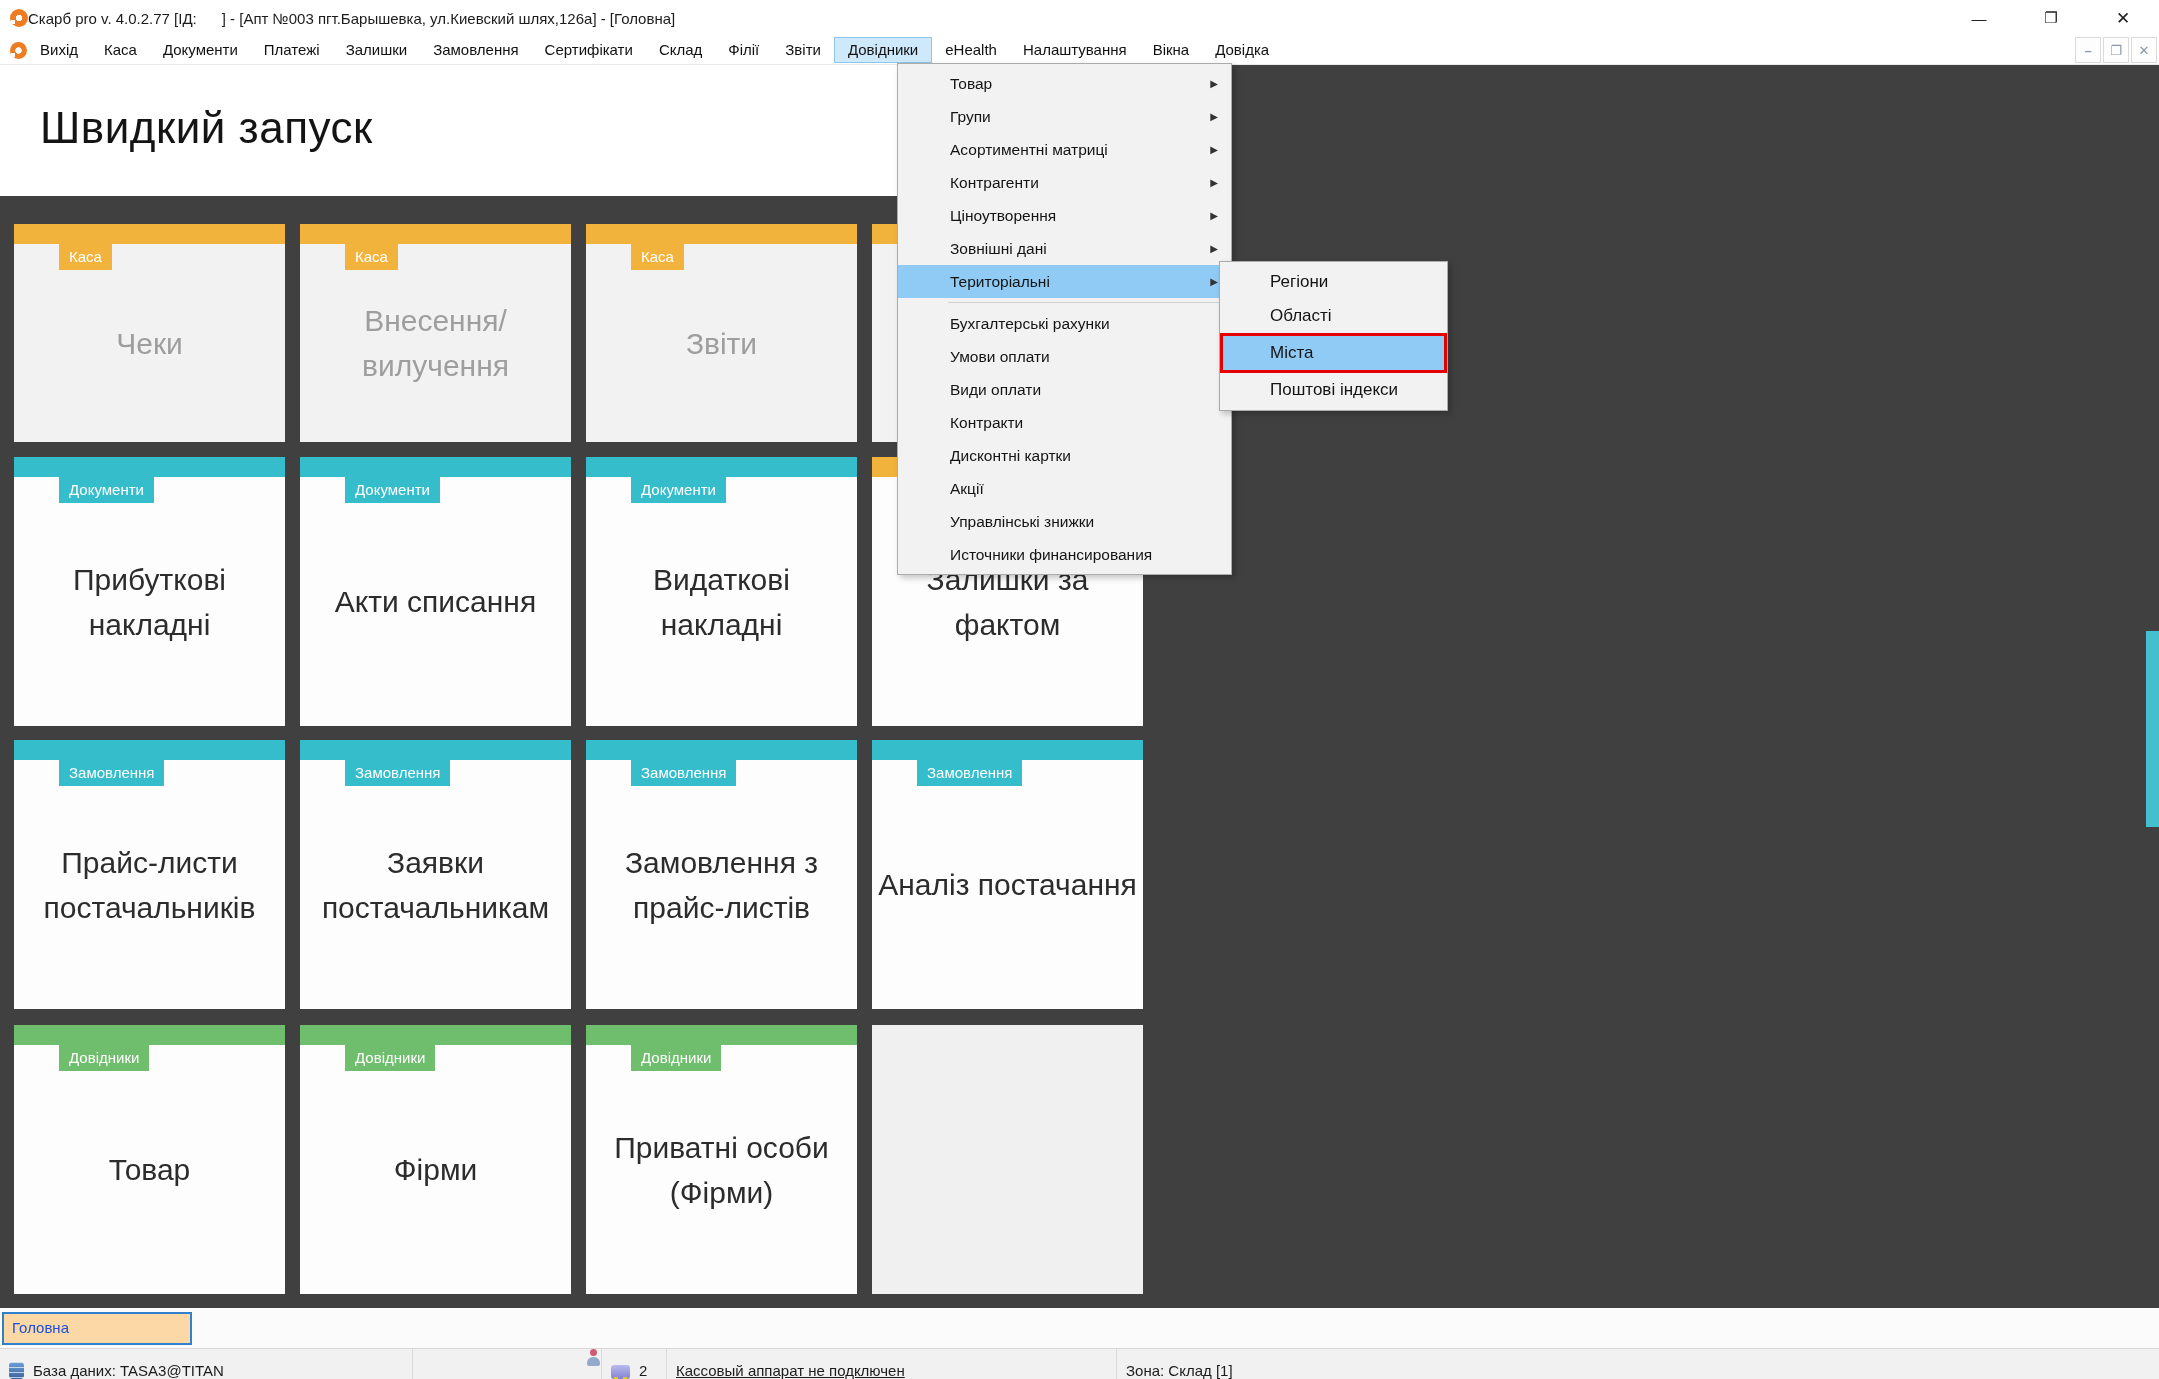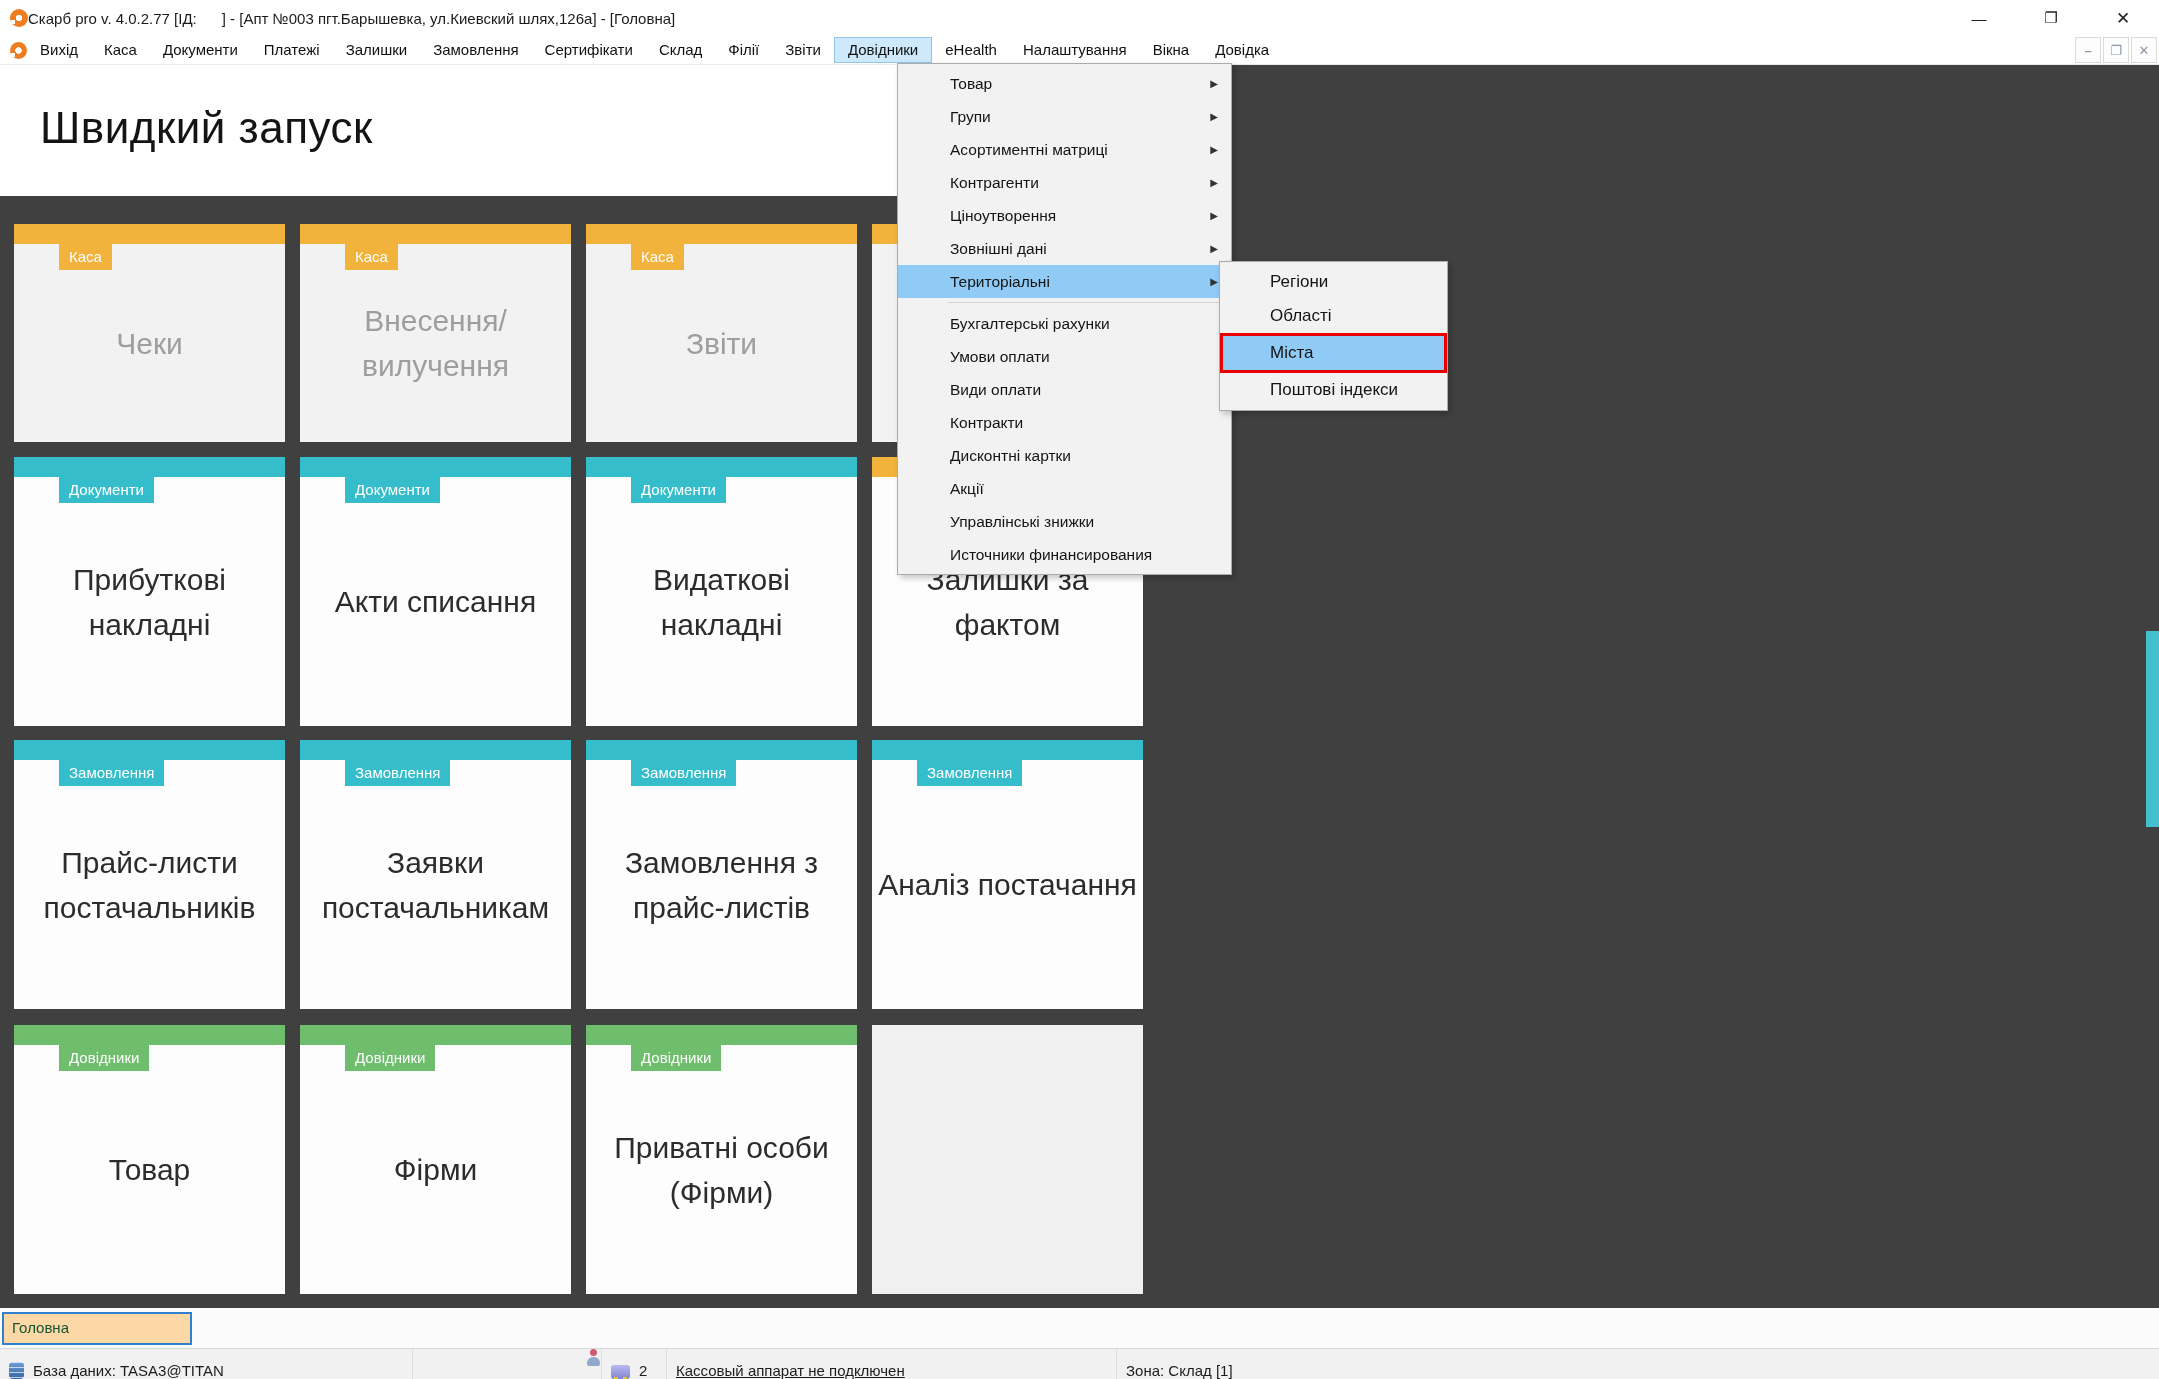--- a/index.html
+++ b/index.html
@@ -62,21 +62,21 @@
   .submenu-panel { position:absolute; left:1219px; top:261px; width:229px; background:#f2f2f2;
                    border:1px solid #ababab; box-shadow:3px 3px 6px rgba(0,0,0,.22);
                    padding:3px 0; z-index:60; }
   .submenu-item { height:34px; line-height:34px; padding-left:50px; font-size:17px; color:#141414; }
   .submenu-item.sel { height:40px; line-height:33px; background:#8fcbf4; border:3px solid #e60000;
                       padding-left:47px; }
 
   
   .tabrow { position:absolute; left:0; top:1308px; width:2159px; height:40px; background:#fbfbfb; }
   .tab { position:absolute; left:2px; top:4px; width:190px; height:33px; background:#fcd8a6;
-         border:2px solid #2f81cf; font-size:15px; line-height:28px; padding-left:8px; color:#14532d; }
+         border:2px solid #2f81cf; font-size:15px; line-height:28px; padding-left:8px; color:#1d4ed8; }
 
   .statusbar { position:absolute; left:0; top:1348px; width:2159px; height:31px; background:#f1f1f1;
                border-top:1px solid #d8d8d8; display:flex; font-size:15px; color:#1c1c1c; }
   .sb-sec { display:flex; align-items:flex-end; gap:9px; padding-left:9px; border-right:1px solid #dcdcdc; }
   .sb-sec:last-child { border-right:none; }
 
   .icon-db { width:15px; height:17px; border-radius:4px; flex:0 0 auto;
              background-image:repeating-linear-gradient(to bottom, rgba(255,255,255,.65) 0 1px, rgba(0,0,0,0) 1px 5px),
                               linear-gradient(#6d9fd8,#39629e); }
   .icon-user { width:15px; height:17px; position:relative; flex:0 0 auto; }

